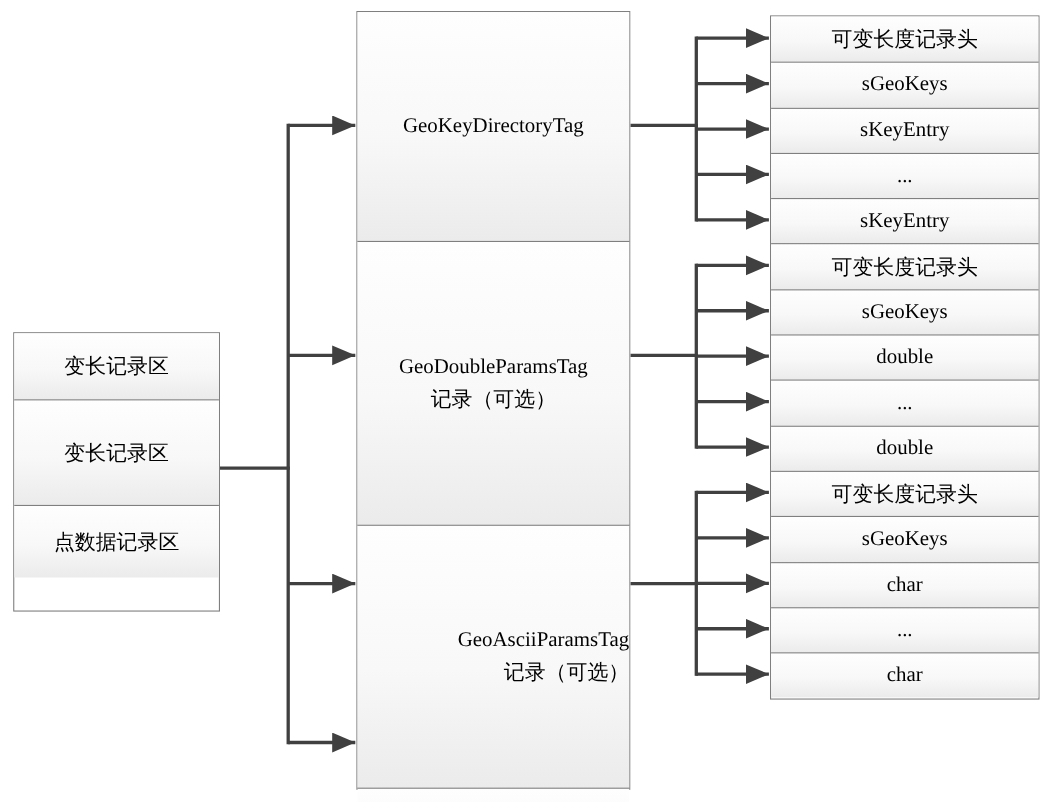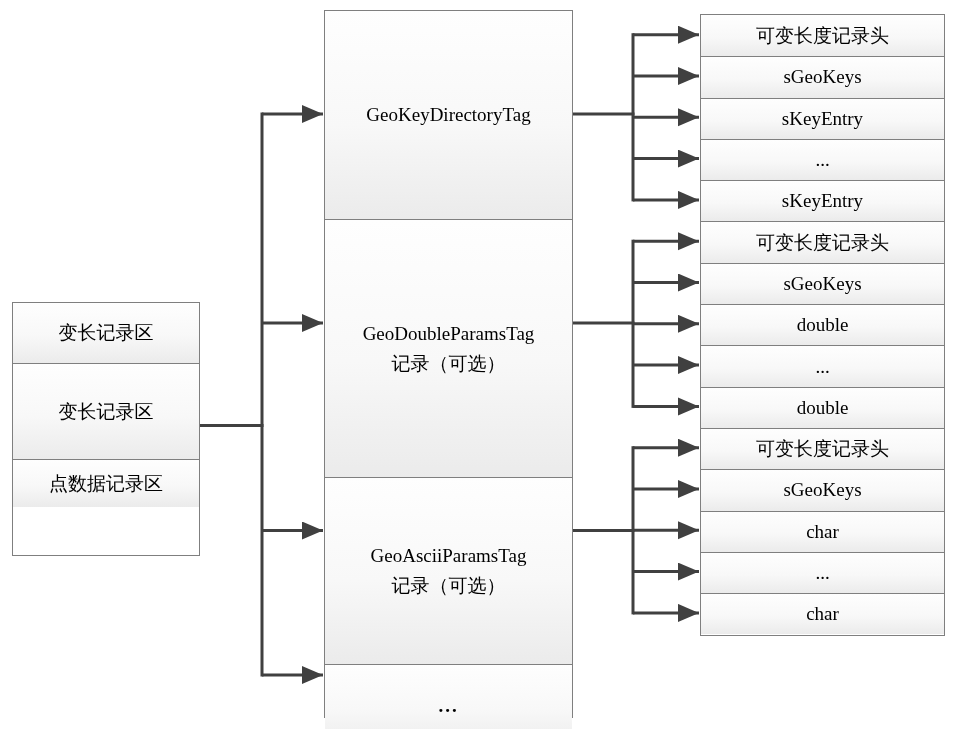--- a/index.html
+++ b/index.html
@@ -36,27 +36,27 @@
     color: #000000;
     font-size: 19px;
     text-align: center;
   }
   .cell + .cell {
     border-top: 1px solid #7f7f7f;
   }
   .left-box  { left: 12px;  top: 302px; width: 188px; height: 254px; }
   .left-box .cell-1 { height: 60px; }
   .left-box .cell-2 { height: 96px; }
-  .left-box .cell-3 { height: 48px; }
+  .left-box .cell-3 { height: 66px; }
 
   .mid-box   { left: 324px; top: 10px;  width: 249px; height: 708px; }
   .mid-box .cell { flex-direction: column; line-height: 30px; }
   .mid-box .cell-1 { height: 208px; align-items: center; }
   .mid-box .cell-2 { height: 258px; }
-  .mid-box .cell-3 { height: 187px; }
+  .mid-box .cell-3 { height: 239px; align-items: flex-end; }
   .mid-box .cell-4 { height: 83px; font-weight: bold; letter-spacing: 2px; }
 
   .right-stack { left: 700px; top: 14px; width: 245px; height: 622px; }
   .right-stack .cell { height: 41.3px; }
 </style>
 </head>
 <body>
 
 <div class="canvas">
 

